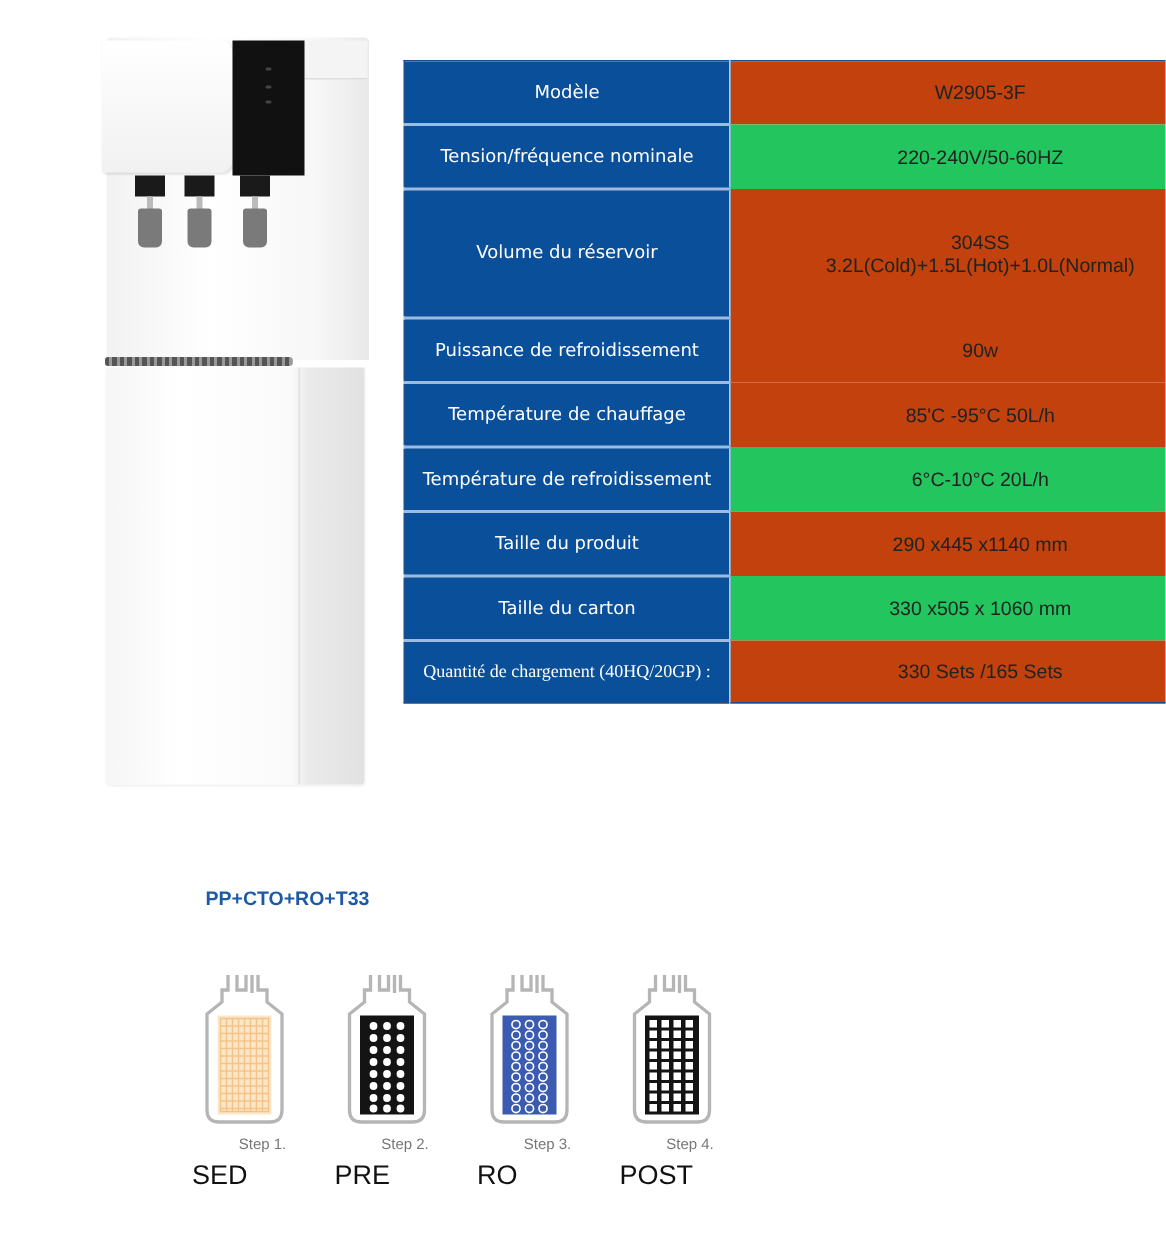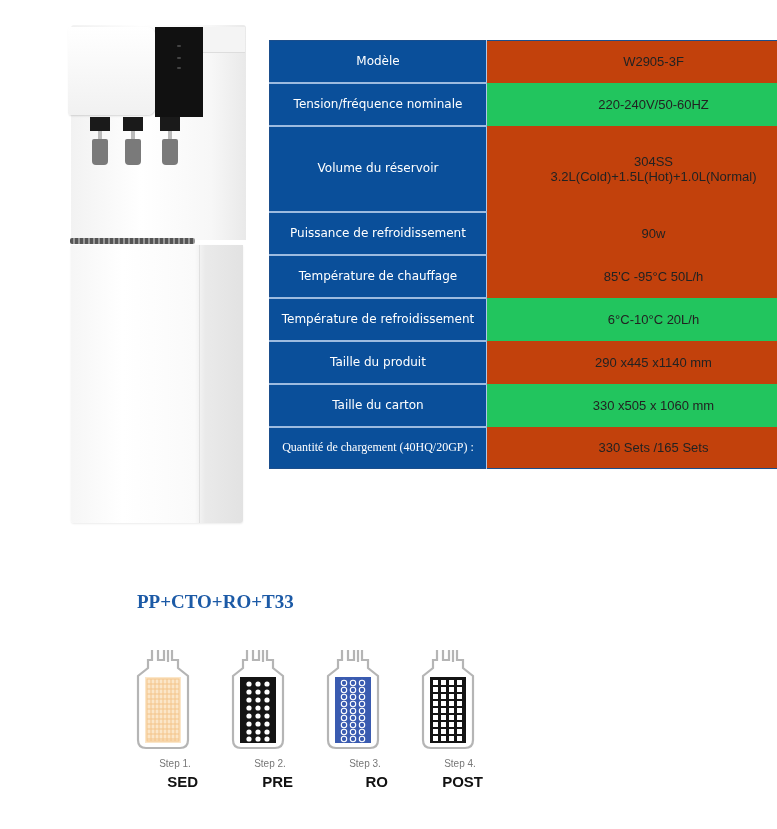--- a/index.html
+++ b/index.html
@@ -24,26 +24,26 @@
     .spec-table { position: absolute; left: 269px; top: 40px; width: 552px; border-collapse: collapse; table-layout: fixed; border: 1px solid #1b4e8c; }
     .spec-table td { padding: 0; vertical-align: middle; text-align: center; }
     .spec-table td.label { width: 216px; background: #0a4f9a; color: #ffffff; font-family: "DejaVu Sans", sans-serif; font-size: 12px; line-height: 15px; border-bottom: 2px solid #9dbbe0; }
     .spec-table td.value { background: #c2410c; color: #222; font-family: "Liberation Sans", sans-serif; font-size: 13px; border-left: 1px solid #b0c8e6; }
     .spec-table tr.alt td.value { background: #22c55e; }
     .spec-table tr:last-child td.label { border-bottom: none; font-family: Liberation Serif, serif; }
     .spec-table .value .line { display: block; }
     .spec-table .value .line + .line { }
 
     
-    .filter-title { position: absolute; left: 137px; top: 591px; font-family: Liberation Serif, serif; font-weight: bold; font-size: 19px; color: #1c5aa6; }
+    .filter-title { position: absolute; left: 137px; top: 591px; font-family: Liberation Sans, sans-serif; font-weight: bold; font-size: 13px; color: #1c5aa6; }
     .steps { position: absolute; left: 128px; top: 640px; width: 352px; height: 160px; }
     .step { position: absolute; top: 0; width: 80px; height: 160px; }
     .step svg { position: absolute; left: 0; top: 0; }
     .step .step-num { position: absolute; top: 118px; left: 12px; width: 70px; text-align: center; font-family: "Liberation Sans", sans-serif; font-size: 10px; color: #777; }
-    .step .step-name { position: absolute; top: 133px; left: 0; width: 70px; text-align: right; font-family: "Liberation Sans", sans-serif; font-size: 15px; font-weight: bold; color: #111; }
+    .step .step-name { position: absolute; top: 133px; left: 0; width: 70px; text-align: left; font-family: "Liberation Sans", sans-serif; font-size: 18px; font-weight: normal; color: #111; }
   </style>
 </head>
 <body>
 
 <div class="product">
   <div class="top-body"></div>
   <div class="right-top"></div>
   <div class="front-panel"></div>
   <div class="black-panel">
     <div class="led" style="top:18px"></div>

